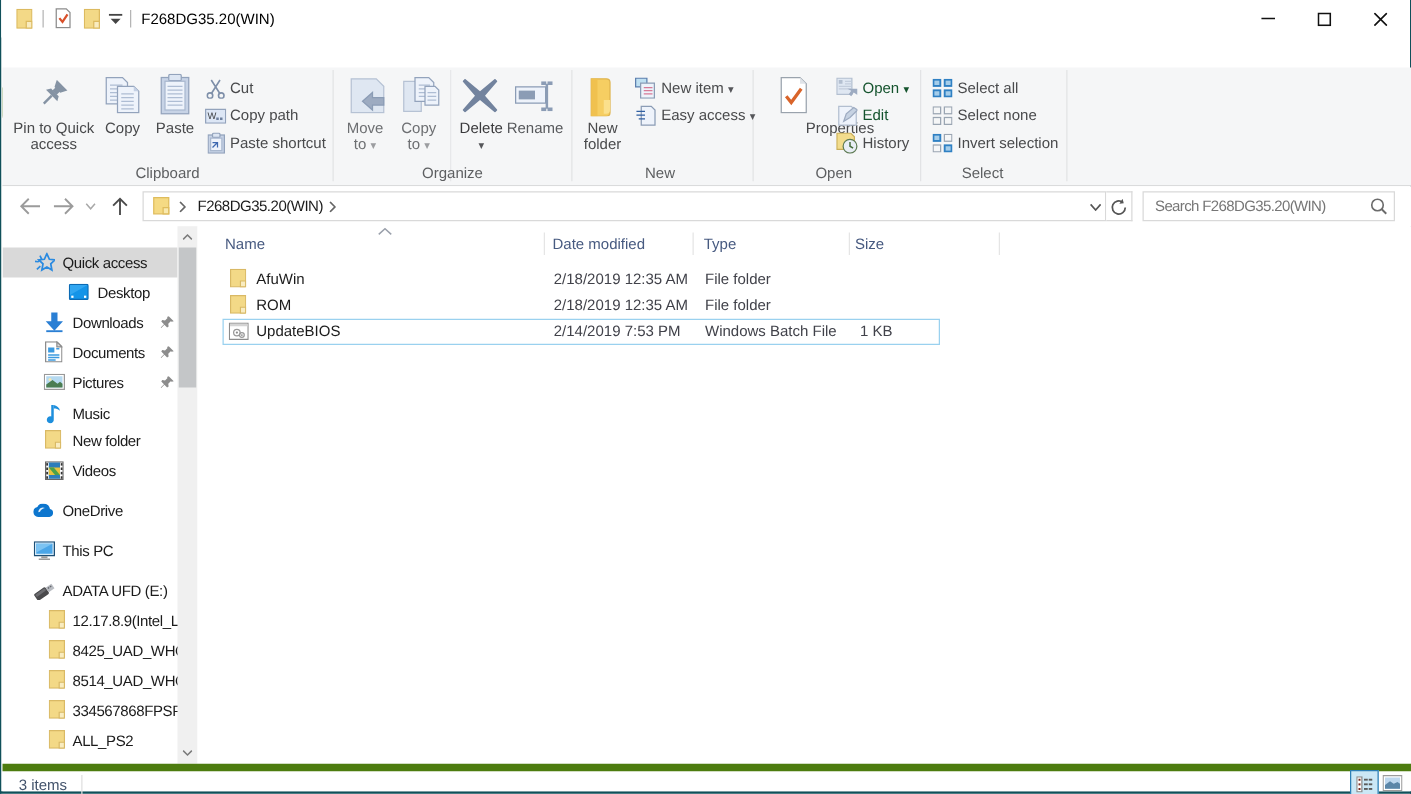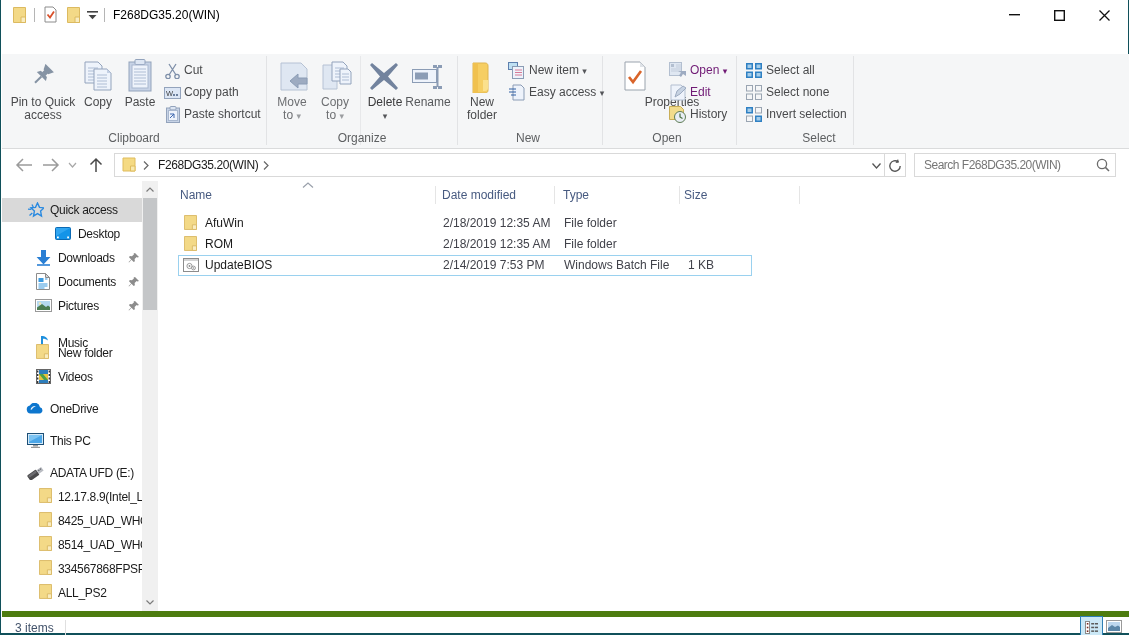--- a/index.html
+++ b/index.html
@@ -20,21 +20,21 @@
 #tab-file { left:1px; width:57px; background:#1267b8; color:#fff; }
 #tab-home { left:58px; width:58px; background:#f5f6f7; border:1px solid #dadbdc; border-bottom:none; line-height:22px; }
 #tab-share { left:116px; width:56px; }
 #tab-view { left:172px; width:58px; }
 
 #ribbon { position:absolute; left:1px; top:54px; width:1127px; height:95px; background:#f5f6f7; border-bottom:1px solid #dadbdc; }
 .gsep { position:absolute; top:2px; width:1px; height:89px; background:#e2e3e5; }
 .glabel { position:absolute; top:76px; height:16px; line-height:16px; font-size:12px; color:#5d5f61; text-align:center; }
 .biglabel { position:absolute; font-size:12px; color:#494a4c; text-align:center; line-height:13px; }
 .smalllabel { position:absolute; font-size:12px; color:#494a4c; height:16px; line-height:16px; }
-.gray { color:#701a75; }
+.gray { color:#14532d; }
 .ricon { position:absolute; }
 
 #addrrow { position:absolute; left:1px; top:149px; width:1127px; height:32px; background:#fff; }
 #addrbox { position:absolute; left:112px; top:4px; width:771px; height:24px; background:#fff; border:1px solid #d9d9d9; }
 #refbox { position:absolute; left:883px; top:4px; width:21px; height:24px; background:#fff; border:1px solid #d9d9d9; border-left:none; }
 #searchbox { position:absolute; left:912px; top:4px; width:202px; height:24px; background:#fff; border:1px solid #d9d9d9; color:#767676; }
 
 #main { position:absolute; left:1px; top:181px; width:1127px; height:430px; background:#fff; }
 #sidebar { position:absolute; left:0; top:0; width:141px; height:430px; background:#fff; overflow:hidden; }
 .srow { position:absolute; left:0; width:140px; height:24px; }
@@ -130,21 +130,21 @@
   <div class="gsep" style="left:358px;background:#e7e8ea;"></div>
   <div class="gsep" style="left:455px;"></div>
   <div class="gsep" style="left:600px;"></div>
   <div class="gsep" style="left:734px;"></div>
   <div class="gsep" style="left:851px;"></div>
 
   <div class="glabel" style="left:62px;width:140px;">Clipboard</div>
   <div class="glabel" style="left:290px;width:140px;">Organize</div>
   <div class="glabel" style="left:456px;width:140px;">New</div>
   <div class="glabel" style="left:595px;width:140px;">Open</div>
-  <div class="glabel" style="left:747px;width:140px;">Select</div>
+  <div class="glabel" style="left:714px;width:140px;">Select</div>
 
   <div class="ricon" style="left:29px;top:10px;">
     <svg width="24" height="25" viewBox="0 0 28 28">
       <g fill="#8593a4" transform="rotate(45 14 12)">
         <path d="M7 1h14l-3.2 6.2h-7.6z"></path>
         <rect x="11.2" y="6.5" width="5.6" height="4.5"></rect>
         <path d="M9 10.5h10l2.5 4.2h-15z"></path>
         <rect x="12.9" y="14.7" width="2.3" height="10.5"></rect>
       </g>
     </svg>
@@ -513,21 +513,21 @@
             </svg>
       </div>
       <div class="tx" style="left:56px;">Pictures</div>
       <div class="pin">
             <svg width="12" height="12" viewBox="0 0 12 12">
               <path d="M7 1l4 4-1.6.4-.8-.4-2 2 .3 2.2L5.7 10 3.5 7.8 1 10.4l-.4-.4L3.2 7.4 1 5.2l.8-1.2 2.2.3 2-2-.4-.8z" fill="#8c8c8c"></path>
             </svg>
           </div>
     </div>
 
-    <div class="srow" style="top:150px;">
+    <div class="srow" style="top:138px;">
       <div class="ic" style="left:35px;top:3px;">
         <svg width="12" height="17" viewBox="0 0 12 17">
               <path d="M4 2h2v11.5A2.8 2.8 0 1 1 3.4 11l.6.1V2z" fill="#1e8fdd"></path>
               <path d="M6 2c2.5.5 4.5 2 5 4.5-1.5-1.3-3-1.8-5-1.8z" fill="#1e8fdd"></path>
             </svg>
       </div>
       <div class="tx" style="left:56px;">Music</div>
     </div>
 
     <div class="srow" style="top:160px;">

